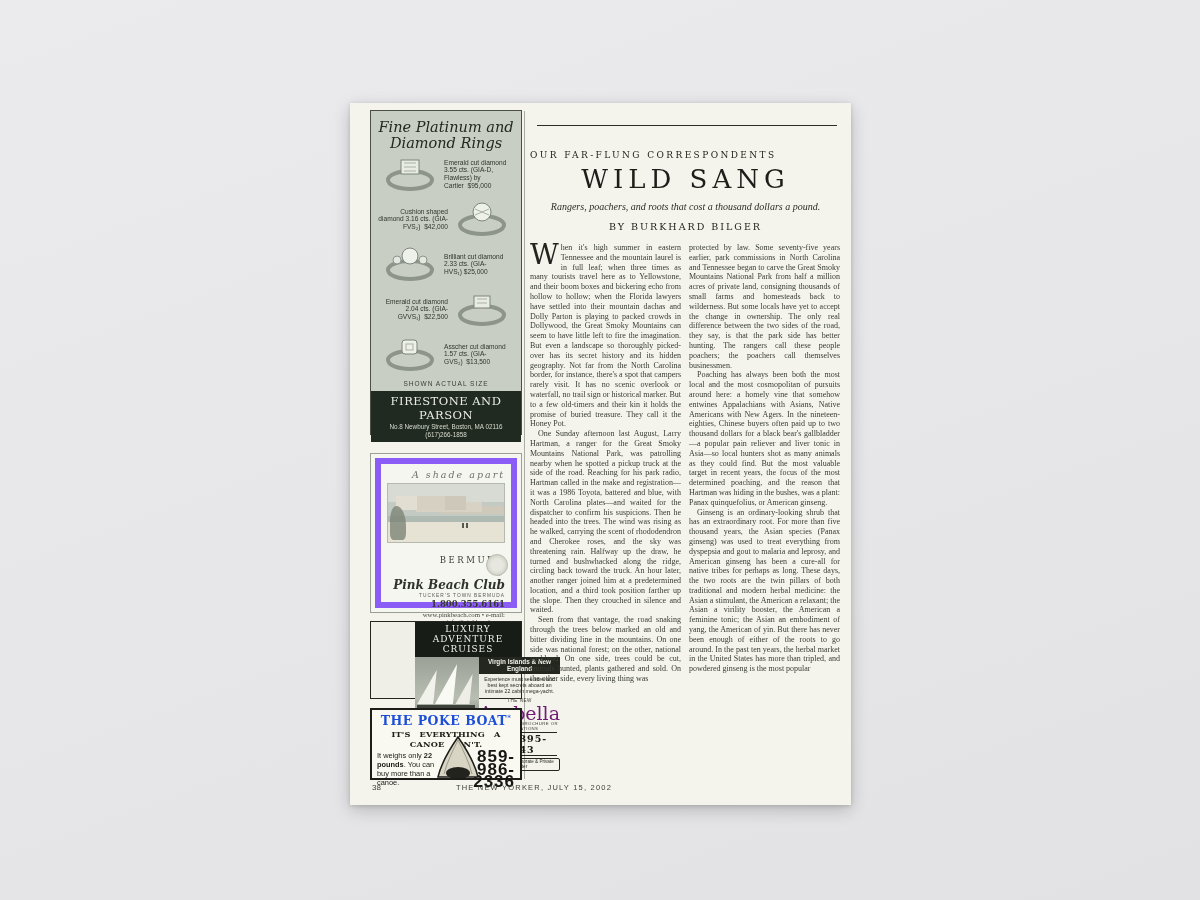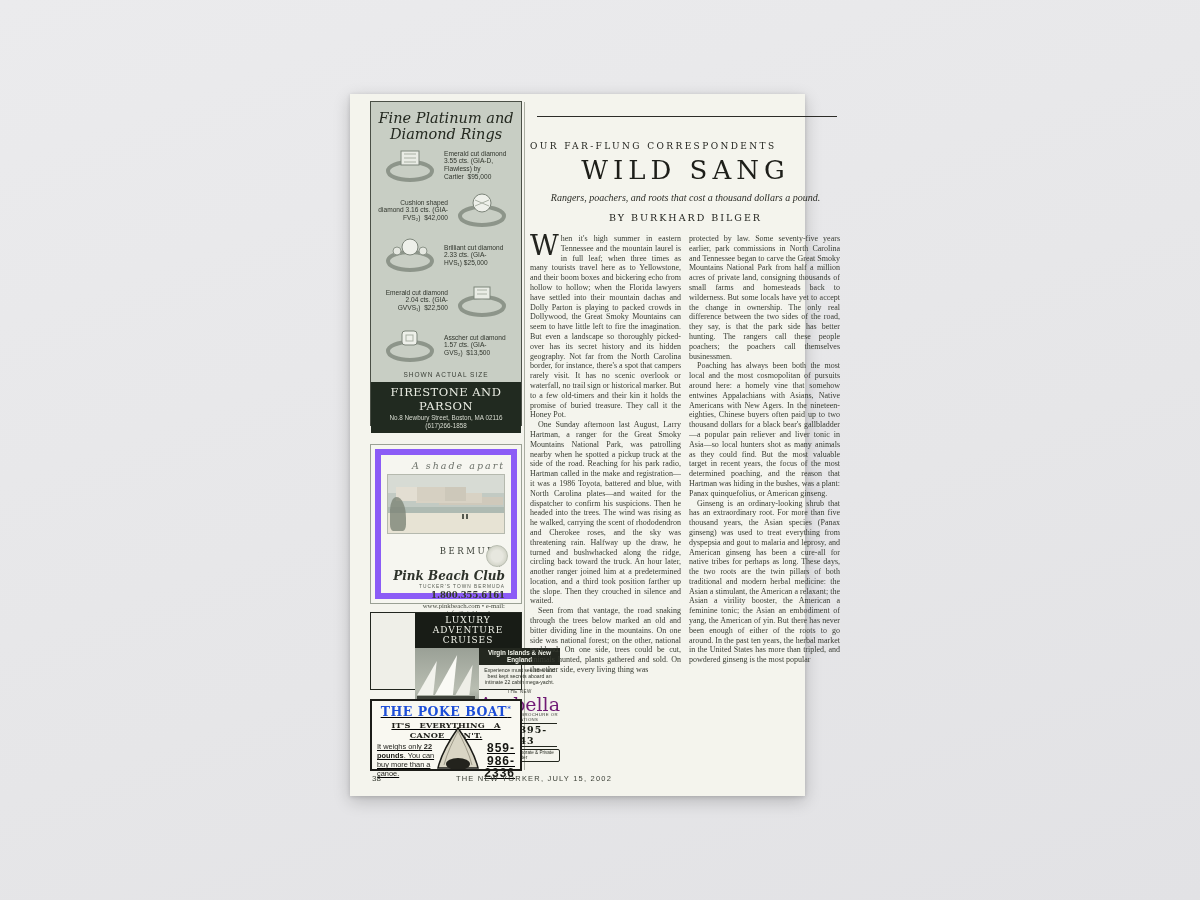--- a/index.html
+++ b/index.html
@@ -1,22 +1,22 @@
 <!DOCTYPE html>
 <html><head>
 <meta charset="utf-8">
 <style>
   * { margin:0; padding:0; box-sizing:border-box; }
   html,body { width:1200px; height:900px; }
   body { background:#e8e8ea; font-family:"Liberation Serif", serif; }
   .stage { position:relative; width:1200px; height:900px; background:linear-gradient(160deg,#ebebed 0%,#e6e6e8 60%,#e2e2e5 100%); overflow:hidden; }
 
   
-  .page { position:absolute; left:350px; top:94px; width:455px; height:702px;
-          background:#f4f4ed; box-shadow:0 5px 16px rgba(0,0,0,.20), 0 1px 4px rgba(0,0,0,.14);text-decoration:underline; }
+  .page { position:absolute; left:350px; top:103px; width:501px; height:702px;
+          background:#f4f4ed; box-shadow:0 5px 16px rgba(0,0,0,.20), 0 1px 4px rgba(0,0,0,.14); }
   .col-rule { position:absolute; left:174px; top:8px; width:1px; height:668px; background:#aaada2; }
 
   
   .ad { position:absolute; left:20px; width:152px; color:#2e332c; }
 
   
   .ad-rings { top:7px; height:325px; background:#c8cec4; border:1px solid #4a4f46; padding:6px 5px 0 5px; }
   .rings-title { font-family:"DejaVu Serif", serif; font-style:italic; font-size:14.5px; line-height:16px;
                  text-align:center; color:#23281f; margin-top:2px; }
   .ring-row { display:flex; align-items:center; height:44px; margin-top:1px; }
@@ -75,21 +75,21 @@
   
   .ad-poke { top:605px; height:72px; background:#f9f8f1; border:2px solid #1c1c18; padding:3px 5px; position:relative; }
   .poke-title { text-align:center; font-family:"DejaVu Serif", serif; font-weight:bold; font-size:12.5px; color:#1d4ed8; letter-spacing:.5px; }
   .poke-title sup { font-size:7px; }
   .poke-sub { text-align:center; font-family:"DejaVu Serif", serif; font-weight:bold; font-size:8.2px; color:#20201b;
               margin-top:1px; letter-spacing:.2px; word-spacing:6px; }
   .poke-row { display:flex; justify-content:space-between; margin-top:2px; }
   .poke-copy { width:62px; font-family:"Liberation Sans", sans-serif; font-size:7.4px; line-height:9px; color:#22221d; }
   .poke-copy b { font-weight:bold; }
   .poke-phone { width:46px; text-align:right; font-family:"Liberation Sans", sans-serif; font-weight:bold;
-                font-size:12px; line-height:12.5px; color:#15150ف; color:#161612; letter-spacing:1px; }
+                font-size:17px; line-height:12.5px; color:#15150ف; color:#161612; letter-spacing:1px; }
   .boat-svg { position:absolute; left:63px; top:26px; }
 
   
   .article { position:absolute; left:180px; top:0; width:311px; color:#32362d; }
   .head-rule { margin:22px 0 0 7px; width:300px; border-top:1.6px solid #2c2c28; }
   .rubric { font-family:"DejaVu Serif", serif; font-size:9px; letter-spacing:2.4px; margin-top:24px; color:#23241f; }
   .art-title { text-align:center; font-family:"DejaVu Serif", serif; font-size:26px; letter-spacing:5px; margin-top:4px; color:#1d1e19; }
   .deck { text-align:center; font-family:"Liberation Serif", serif; font-style:italic; font-size:10px; margin-top:7px; color:#2c2d27; }
   .byline { text-align:center; font-family:"DejaVu Serif", serif; font-size:9.5px; letter-spacing:2px; margin-top:9px; color:#23241f; }
   .columns { display:flex; gap:8px; margin-top:11px; }

